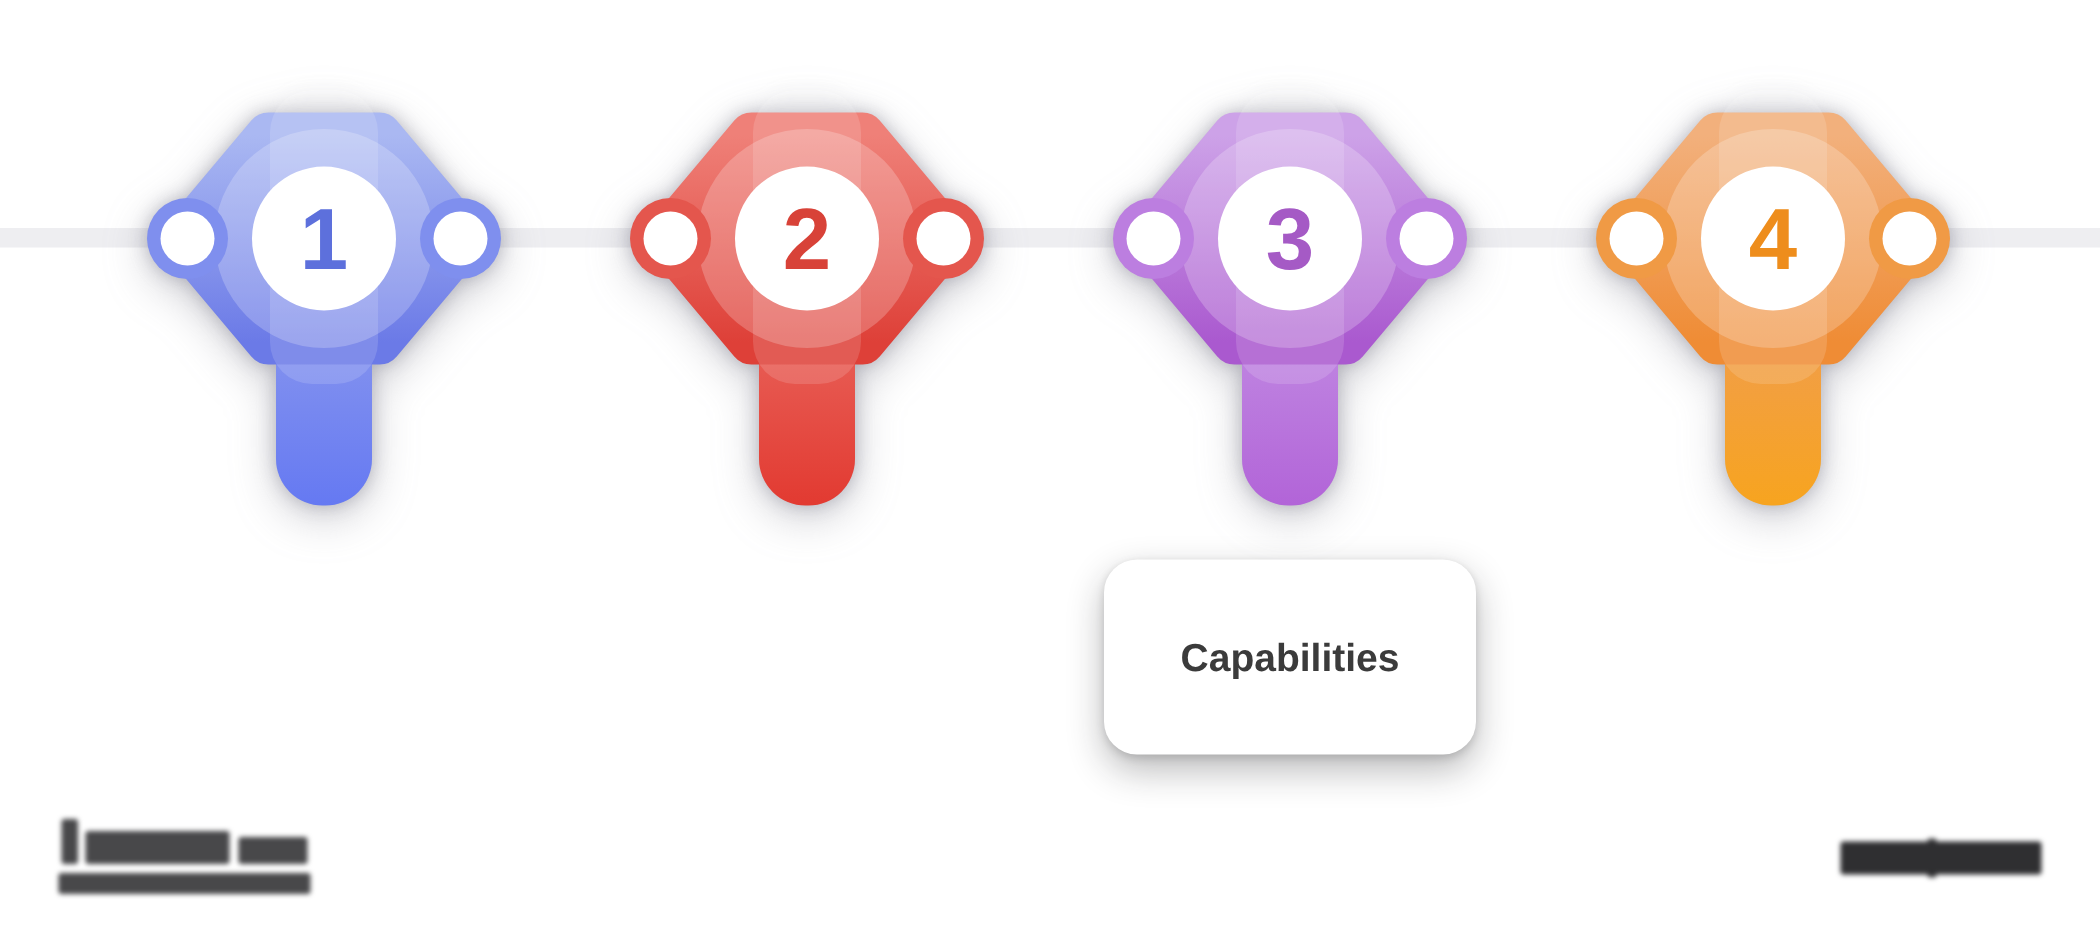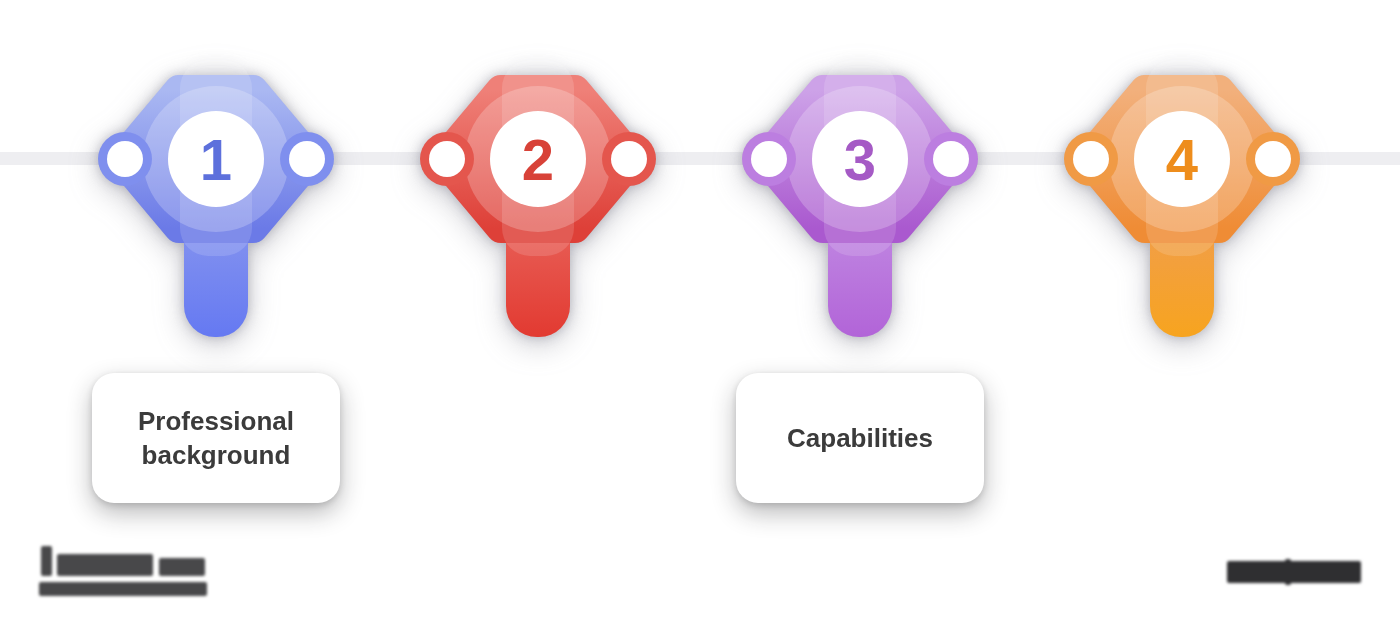--- a/index.html
+++ b/index.html
@@ -164,23 +164,20 @@
       <circle cx="140" cy="100" r="73" fill="#ffffff" opacity="0.22"></circle>
       <circle cx="49" cy="100" r="27" class="tab"></circle>
       <circle cx="231" cy="100" r="27" class="tab"></circle>
       <circle cx="49" cy="100" r="18" fill="#ffffff"></circle>
       <circle cx="231" cy="100" r="18" fill="#ffffff"></circle>
       <circle cx="140" cy="100" r="48" fill="#ffffff"></circle>
     </svg>
     <div class="num">4</div>
   </div>
 
-  <div class="card" style="left:92px">
-    <div class="card-label">Professional background</div>
-  </div>
   <div class="card" style="left:736px">
     <div class="card-label">Capabilities</div>
   </div>
 
   <div class="wm wm-left">
     <div class="wm-a"></div>
     <div class="wm-b"></div>
     <div class="wm-c"></div>
     <div class="wm-d"></div>
   </div>

